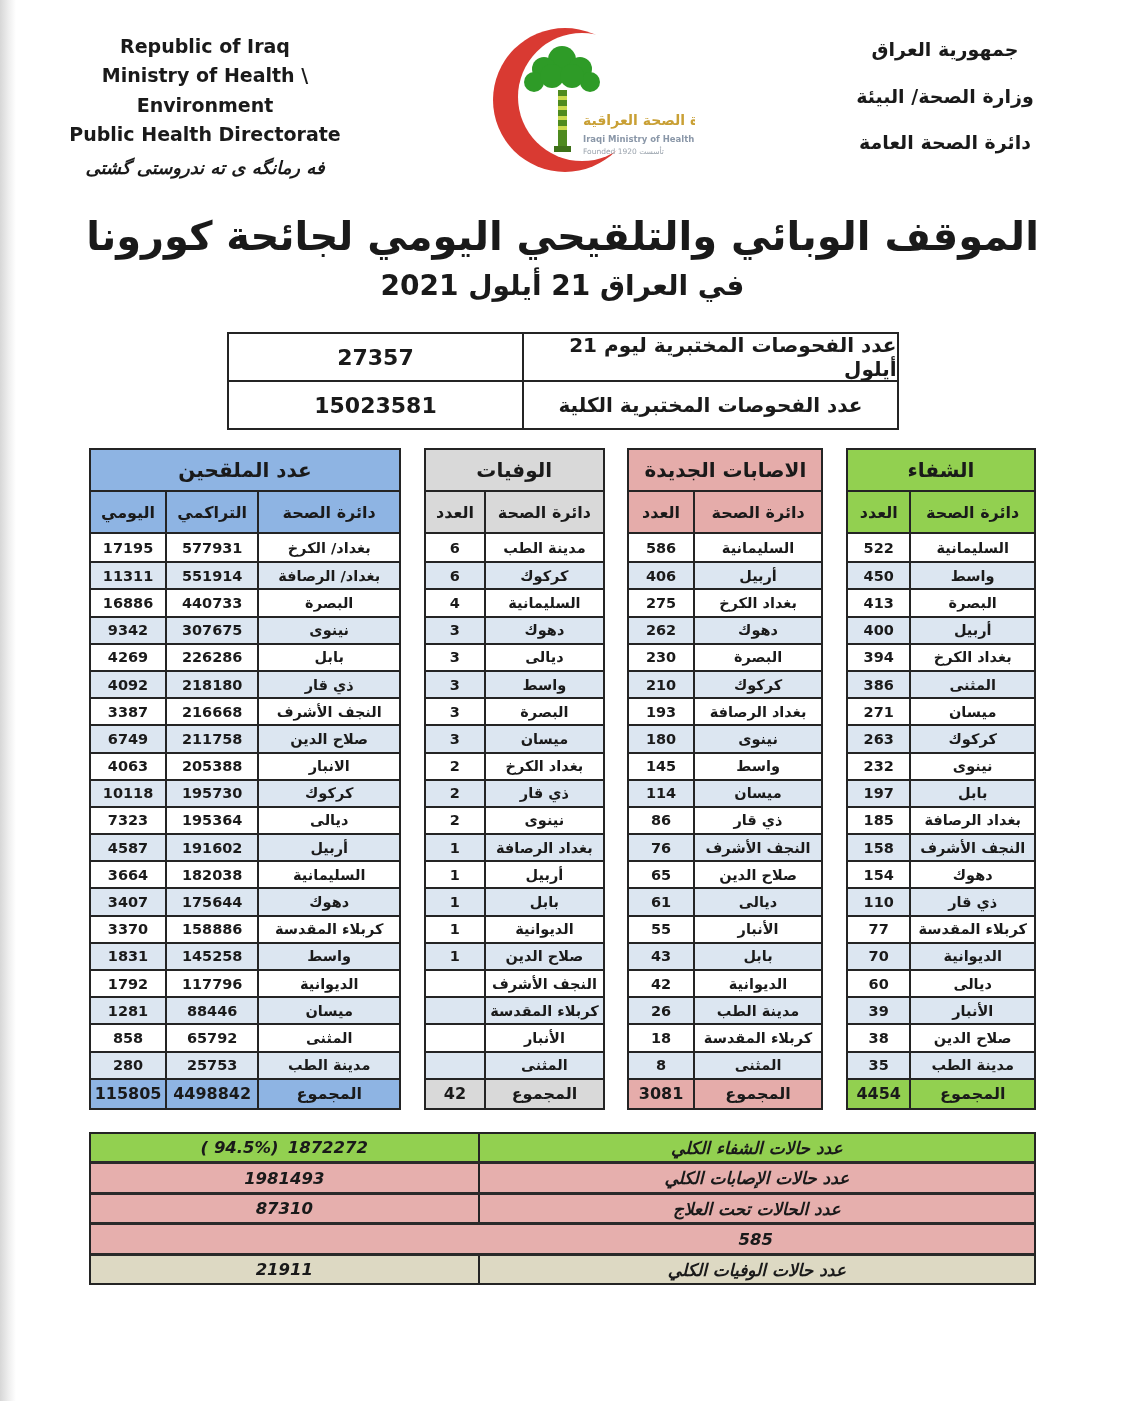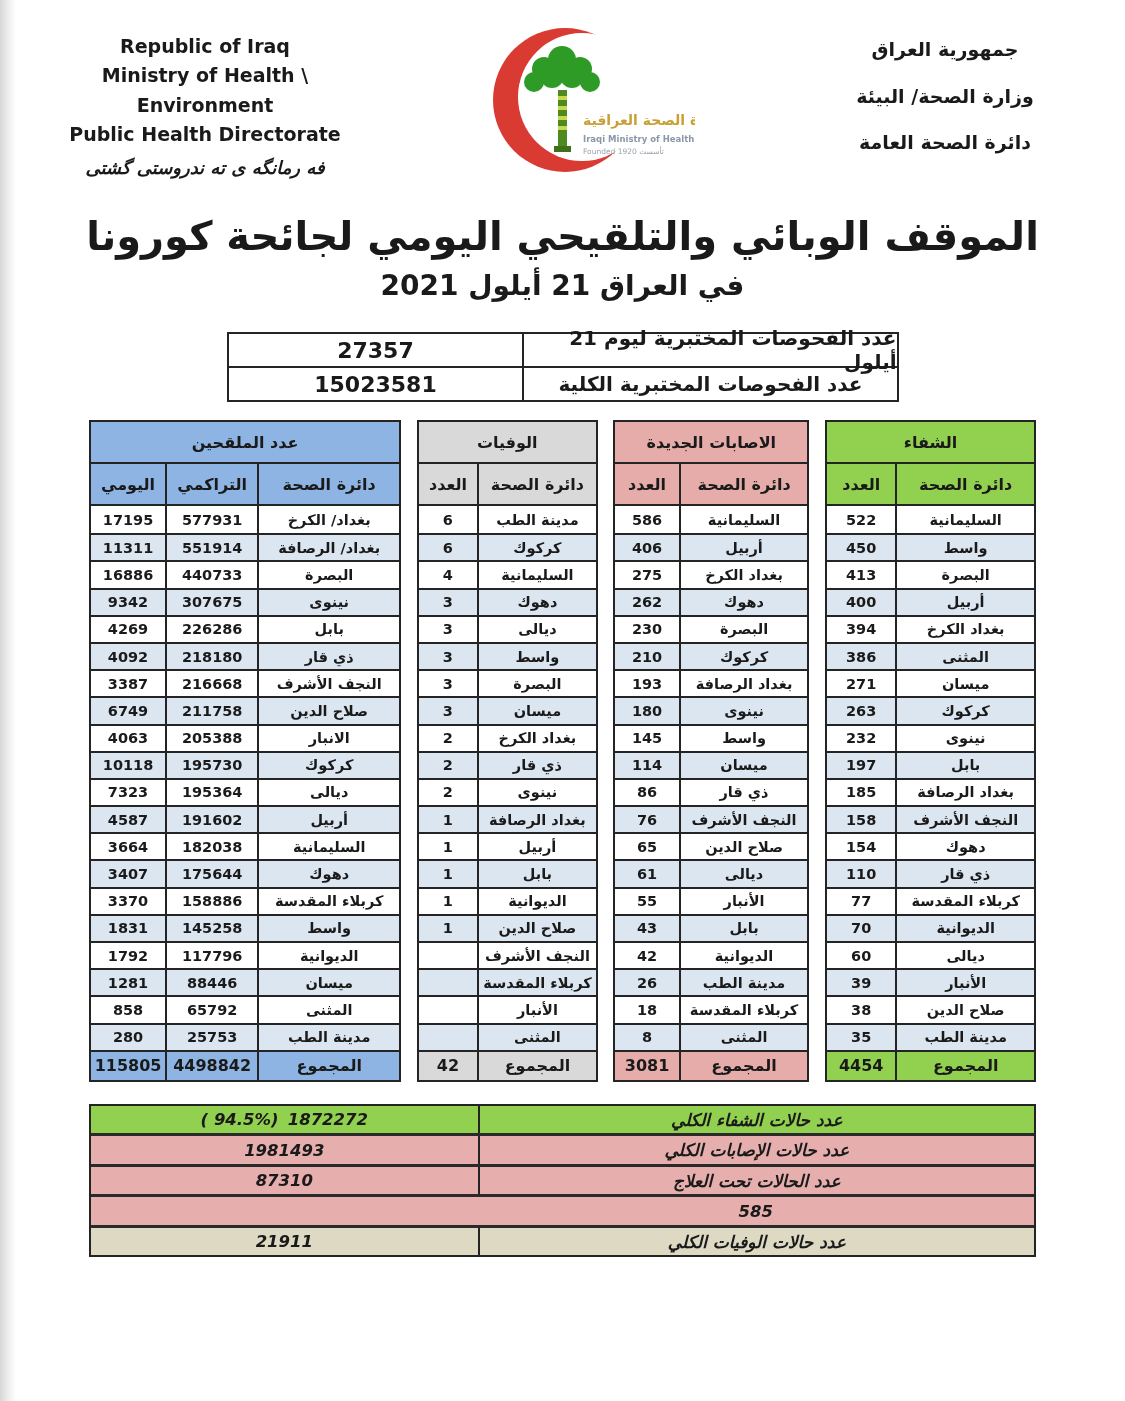--- a/index.html
+++ b/index.html
@@ -18,28 +18,28 @@
 
   
   .title-block { text-align:center; direction:rtl; margin-top:28px; font-weight:bold; }
   .title-l1 { font-size:40px; }
   .title-l2 { font-size:28px; margin-top:10px; letter-spacing:0.5px; }
 
   
   .tests { width:672px; margin:30px auto 0; direction:rtl; border:2px solid #242424; }
   .tests-row { display:grid; grid-template-columns:56% 44%; }
   .tests-row + .tests-row { border-top:2px solid #242424; }
-  .tests .cell { height:32px; display:flex; align-items:center; justify-content:center; font-weight:bold; }
+  .tests .cell { height:46px; display:flex; align-items:center; justify-content:center; font-weight:bold; }
   .tests .label { font-size:20px; border-inline-end:2px solid #242424; }
   .tests .value { font-size:22px; direction:ltr; }
 
   
   .tables-row { width:947px; margin:18px auto 0; direction:rtl; display:flex; justify-content:space-between; align-items:flex-start; }
   .stable { border:2px solid #242424; background:#fff; }
-  .st-title { height:42px; display:flex; align-items:center; justify-content:center; font-weight:bold; font-size:16px; border-bottom:2px solid #242424; background:var(--hdr); }
+  .st-title { height:42px; display:flex; align-items:center; justify-content:center; font-weight:bold; font-size:20px; border-bottom:2px solid #242424; background:var(--hdr); }
   .st-head, .st-total, .trow { display:grid; direction:rtl; }
   .cols2 { grid-template-columns:67% 33%; }
   .cols3 { grid-template-columns:46% 30% 24%; }
   .st-head { height:42px; border-bottom:2px solid #242424; background:var(--hdr); font-weight:bold; }
   .st-head .cell { font-size:16px; }
   .cell { display:flex; align-items:center; justify-content:center; }
   .cell:not(:last-child) { border-inline-end:2px solid #242424; }
   .trow { height:27.2px; }
   .trow + .trow { border-top:2px solid #242424; }
   .trow .cell { font-weight:bold; font-size:14.5px; overflow:hidden; white-space:nowrap; }
@@ -118,21 +118,21 @@
       <div class="cell value">27357</div>
     </div>
     <div class="tests-row">
       <div class="cell label">عدد الفحوصات المختبرية الكلية</div>
       <div class="cell value">15023581</div>
     </div>
   </div>
 
   <div class="tables-row">
 
-    <div class="stable" style="width: 211px; --hdr: #92D050; --total: #92D050;">
+    <div class="stable" style="width: 190px; --hdr: #92D050; --total: #92D050;">
       <div class="st-title">الشفاء</div>
       <div class="st-head cols2">
         <span class="cell">دائرة الصحة</span>
         <span class="cell">العدد</span>
       </div>
       <div class="st-body">
           <div class="trow cols2">
             <span class="cell">السليمانية</span>
             <span class="cell">522</span>
           </div>

